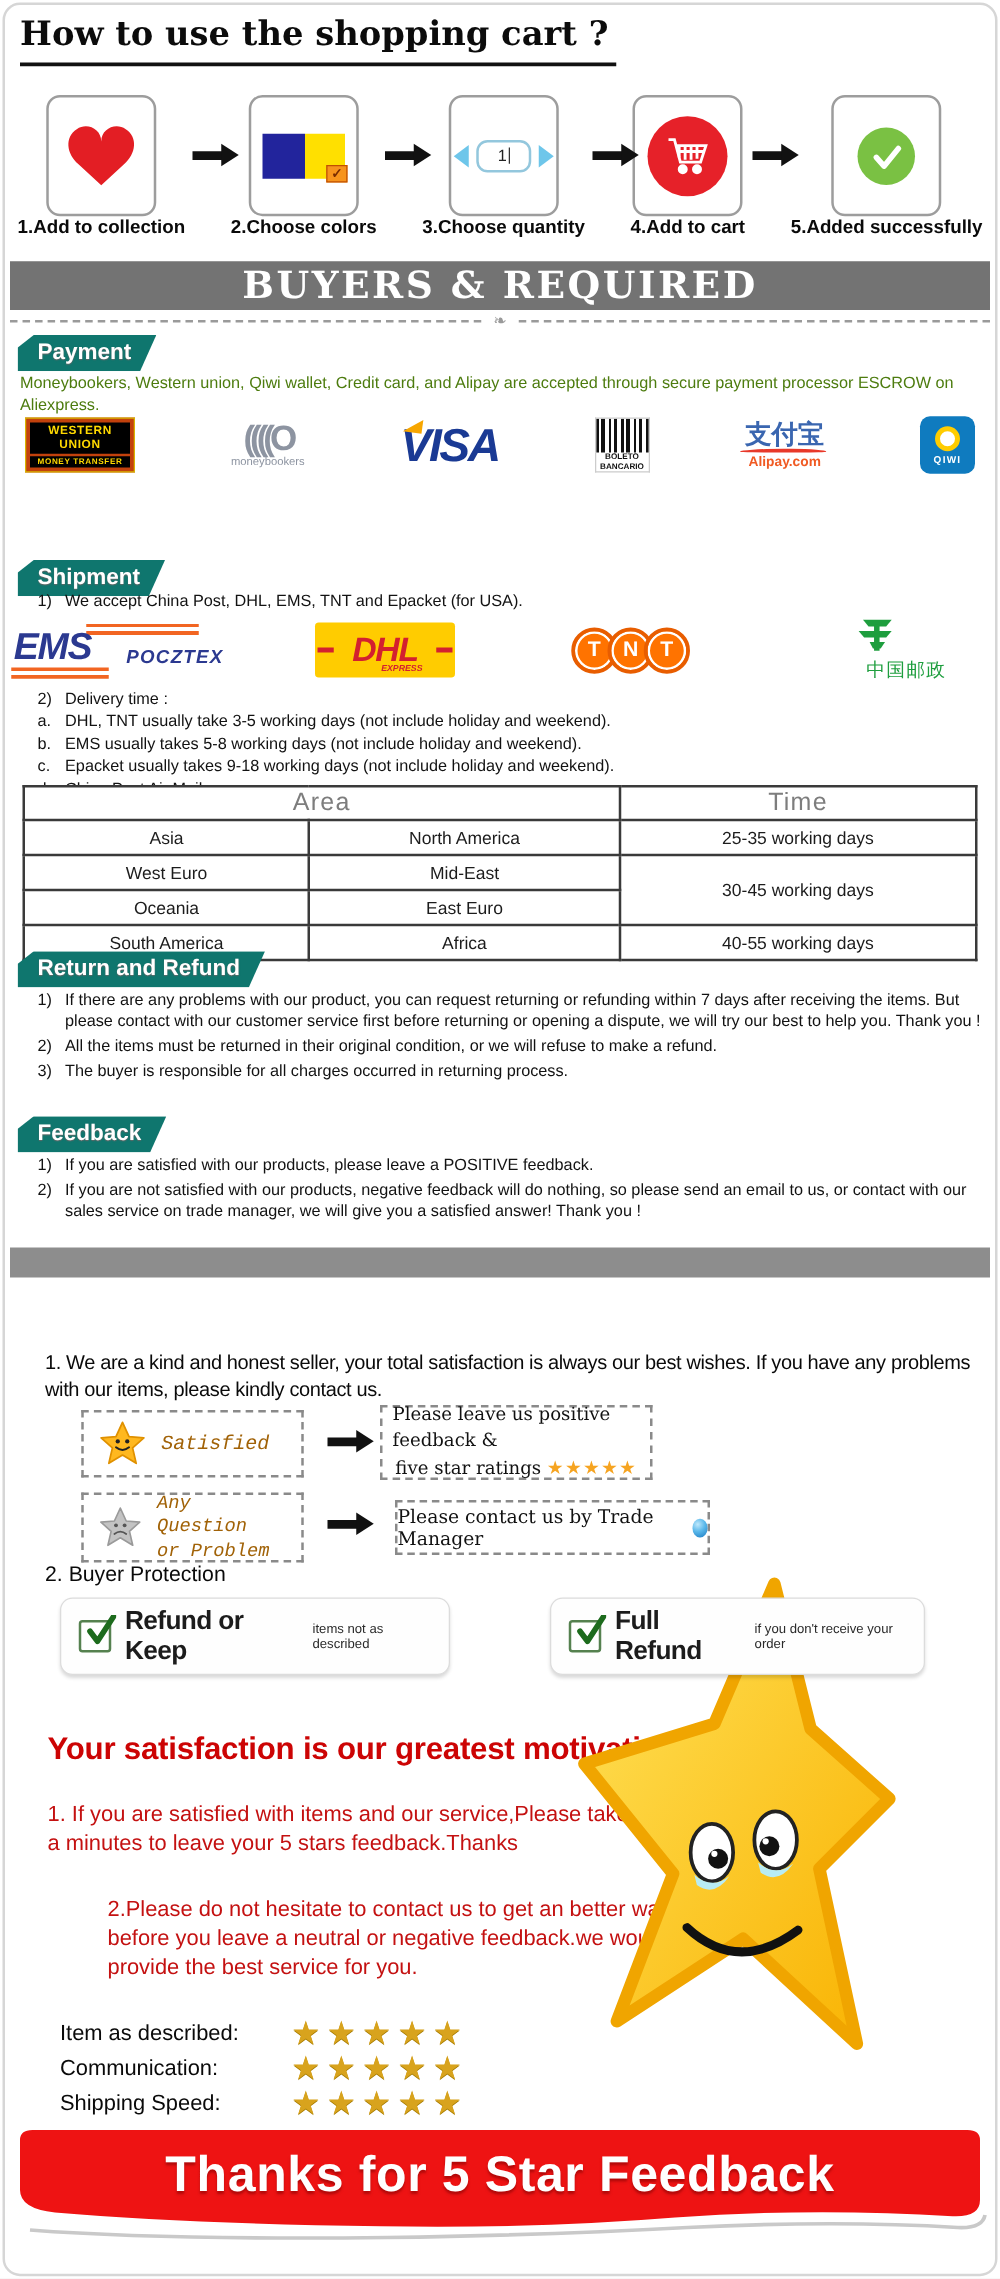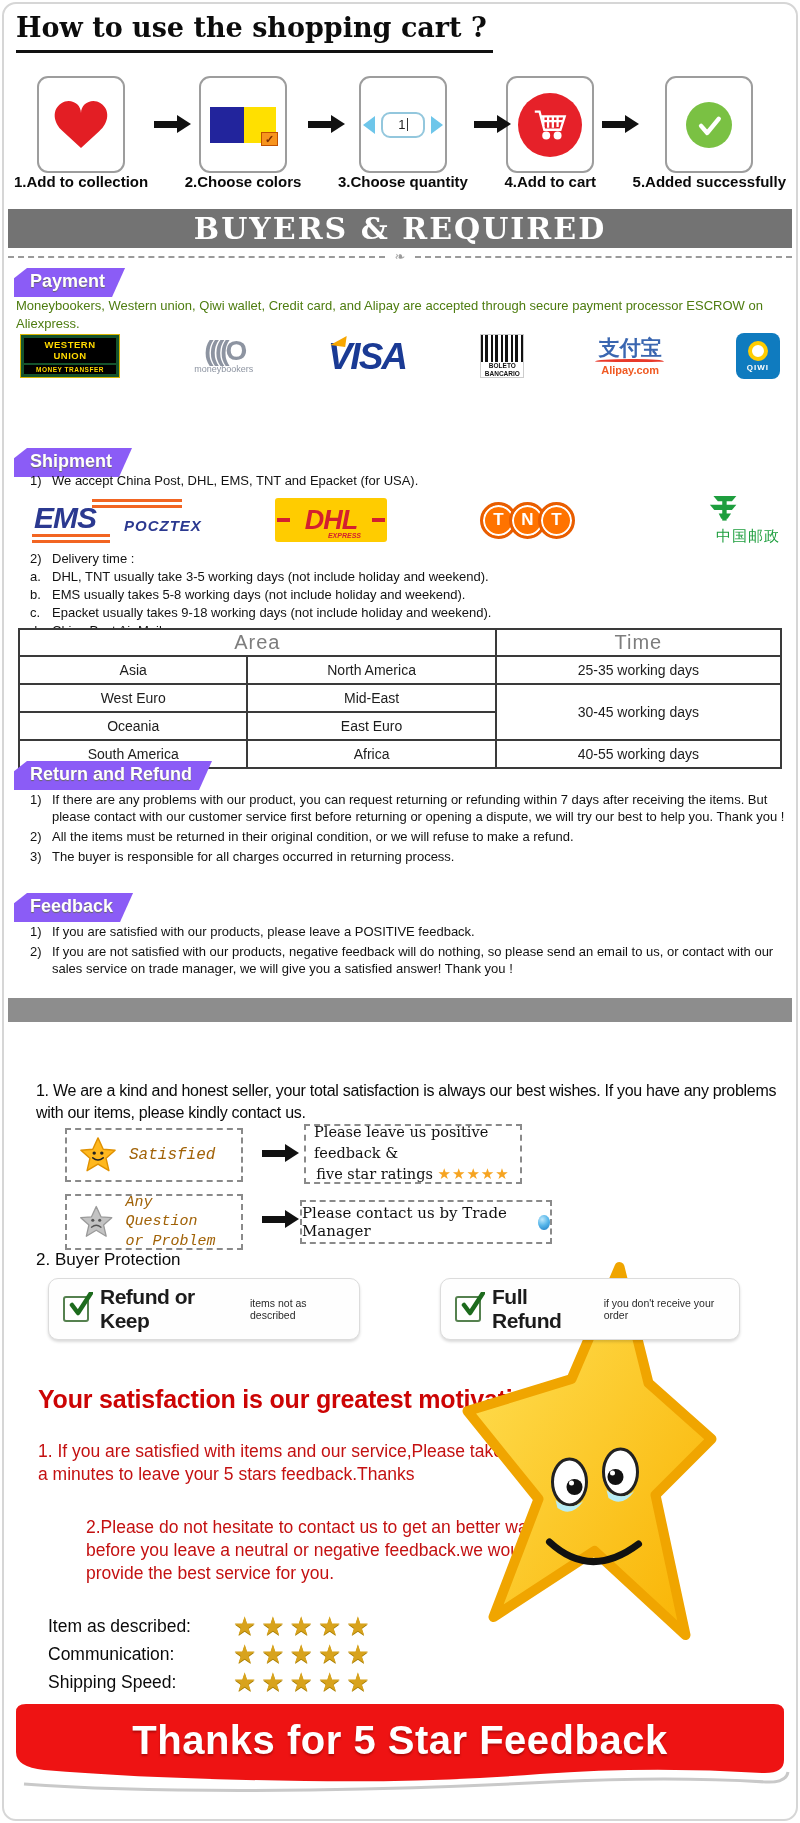--- a/index.html
+++ b/index.html
@@ -29,52 +29,52 @@
   .cart-circle { width:64px; height:64px; border-radius:50%; background:#e62129; display:flex; align-items:center; justify-content:center; }
   .ok-circle { width:46px; height:46px; border-radius:50%; background:#7ac143; display:flex; align-items:center; justify-content:center; }
 
   
   .black-banner { position:absolute; left:8px; top:209px; width:784px; height:39px; background:#737373; color:#fff; display:flex; align-items:center; justify-content:center; font-family:"DejaVu Serif", serif; font-weight:700; font-size:30px; letter-spacing:2px; }
   .divider { position:absolute; left:8px; top:252px; width:784px; display:flex; align-items:center; gap:10px; color:#9a9a9a; }
   .divider .dash { flex:1; border-top:2px dashed #9a9a9a; }
   .divider .orn { font-size:13px; line-height:10px; }
 
   
-  .tag { position:absolute; background:#8b5cf6; color:#fff; font-size:18px; font-weight:700; padding:3px 20px 5px 16px; clip-path:polygon(13px 0, 100% 0, calc(100% - 13px) 100%, 0 100%, 0 35%); text-shadow:0 1px 1px #666; }
+  .tag { position:absolute; background:#0f766e; color:#fff; font-size:18px; font-weight:700; padding:3px 20px 5px 16px; clip-path:polygon(13px 0, 100% 0, calc(100% - 13px) 100%, 0 100%, 0 35%); text-shadow:0 1px 1px #666; }
 
   
   .bodytext { font-size:13px; color:#4d7c0f; line-height:1.4; }
   .numlist { position:absolute; left:16px; width:772px; }
   .numrow { display:flex; font-size:13px; color:#121212; line-height:1.3; margin-bottom:3px; }
   .numrow .num { flex:0 0 36px; padding-left:14px; }
   .numrow .txt { flex:1; }
 
   
   .pay-logos { position:absolute; left:20px; top:333px; width:760px; height:46px; display:flex; justify-content:space-between; align-items:center; }
-  .wu { width:100px; background:#14532d; border:1px solid #d8b500; padding:3px; }
+  .wu { width:88px; background:#c2410c; border:1px solid #d8b500; padding:3px; }
   .wu-top { background:#000; color:#ffd900; font-size:9.5px; font-weight:800; text-align:center; line-height:1.1; padding:2px 0; letter-spacing:0.5px; }
   .wu-bot { background:#000; color:#ffd900; font-size:6.5px; font-weight:700; text-align:center; margin-top:2px; padding:1px 0; letter-spacing:0.5px; }
   .mb { display:flex; flex-direction:column; align-items:center; color:#8d94a1; }
   .mb-glyph { font-size:28px; font-weight:700; letter-spacing:-4px; line-height:0.9; }
   .mb-label { font-size:9px; margin-top:1px; }
   .visa { font-style:italic; font-weight:900; font-size:37px; color:#1a3a94; letter-spacing:-2px; position:relative; line-height:1; }
   .visa::before { content:''; position:absolute; left:3px; top:-3px; border-left:15px solid transparent; border-bottom:11px solid #f7a600; transform:rotate(8deg); }
   .boleto { display:flex; flex-direction:column; align-items:center; }
   .boleto-bars { width:44px; height:28px; background:repeating-linear-gradient(90deg,#111 0 2px,#fff 2px 4px,#111 4px 7px,#fff 7px 10px); border:1px solid #ccc; border-bottom:none; }
   .boleto-label { font-size:6.5px; font-weight:800; color:#111; line-height:1.1; border:1px solid #ccc; border-top:none; width:44px; text-align:center; }
   .alipay { display:flex; flex-direction:column; align-items:center; }
   .alipay-cn { font-size:21px; font-weight:900; color:#3a66b0; position:relative; line-height:1.1; }
   .alipay-cn::after { content:''; position:absolute; left:-4px; right:-2px; bottom:-2px; height:3px; background:#e8392a; border-radius:50% 40% 30% 50%/80% 80% 20% 20%; }
   .alipay-label { font-size:11px; font-weight:700; color:#f05a23; margin-top:4px; }
   .qiwi { width:44px; height:46px; background:#0f7bbf; border-radius:8px; display:flex; flex-direction:column; align-items:center; justify-content:center; gap:2px; }
   .qiwi-q { width:20px; height:20px; border-radius:50%; background:#fff; border:4px solid #ffcc00; }
   .qiwi-label { color:#fff; font-size:8px; font-weight:800; letter-spacing:1px; }
 
   
-  .ship-logos { position:absolute; left:32px; top:494px; width:748px; height:52px; display:flex; justify-content:space-between; align-items:center; }
+  .ship-logos { position:absolute; left:9px; top:494px; width:748px; height:52px; display:flex; justify-content:space-between; align-items:center; }
   .ems { position:relative; width:150px; height:46px; }
   .ems-top { position:absolute; left:60px; right:0; top:2px; height:11px; background:repeating-linear-gradient(#f26522 0 3px, transparent 3px 6px); }
   .ems-bot { position:absolute; left:0; width:78px; bottom:0; height:9px; background:repeating-linear-gradient(#f26522 0 3px, transparent 3px 6px); }
   .ems-text { position:absolute; left:2px; top:6px; font-style:italic; font-weight:900; font-size:30px; color:#2b3990; letter-spacing:-1px; line-height:1; }
   .ems-sub { position:absolute; left:92px; top:20px; font-style:italic; font-weight:800; font-size:15px; color:#2b3990; letter-spacing:1px; }
   .dhl { width:112px; height:44px; background:#ffcc00; border-radius:3px; position:relative; display:flex; align-items:center; justify-content:center; }
   .dhl-text { font-style:italic; font-weight:900; font-size:27px; color:#d3202f; letter-spacing:-1px; line-height:1; }
   .dhl::before, .dhl::after { content:''; position:absolute; top:20px; height:4px; width:13px; background:#d3202f; }
   .dhl::before { left:2px; } .dhl::after { right:2px; }
   .dhl-sub { position:absolute; right:26px; bottom:3px; font-size:7px; font-weight:700; font-style:italic; color:#d3202f; }
@@ -377,21 +377,21 @@
       <circle cx="16" cy="18" r="1.8" fill="#555"></circle>
         <circle cx="24" cy="18" r="1.8" fill="#555"></circle>
       <path d="M14.5 26 Q20 21.5 25.5 26" stroke="#555" stroke-width="1.6" fill="none" stroke-linecap="round"></path>
     </svg>
     <span class="script" style="font-size:15px; line-height:1.3;">
       <div>Any Question</div>
       <div>or Problem</div>
     </span>
   </div>
   <div class="harrow" style="left:262px; top:1216px;"></div>
-  <div class="dashed-box" style="left:300px; top:1200px; width:252px; height:44px; justify-content:center;gap:16px;">
+  <div class="dashed-box" style="left:316px; top:1200px; width:252px; height:44px; justify-content:center;gap:16px;">
     <span class="serif-line" style="font-size:15px;">Please contact us by Trade Manager</span>
     <span class="tm-icon"></span>
   </div>
 
   <div class="prot-head">2. Buyer Protection</div>
 
   <div class="prot-box" style="left:48px; width:312px;">
     <span class="checkbox">
       <svg width="26" height="26" viewBox="0 0 26 26">
           <path d="M5 13 l6 8 L24 1" stroke="#1d6b1d" stroke-width="4.5" fill="none" stroke-linecap="round" stroke-linejoin="round"></path>

